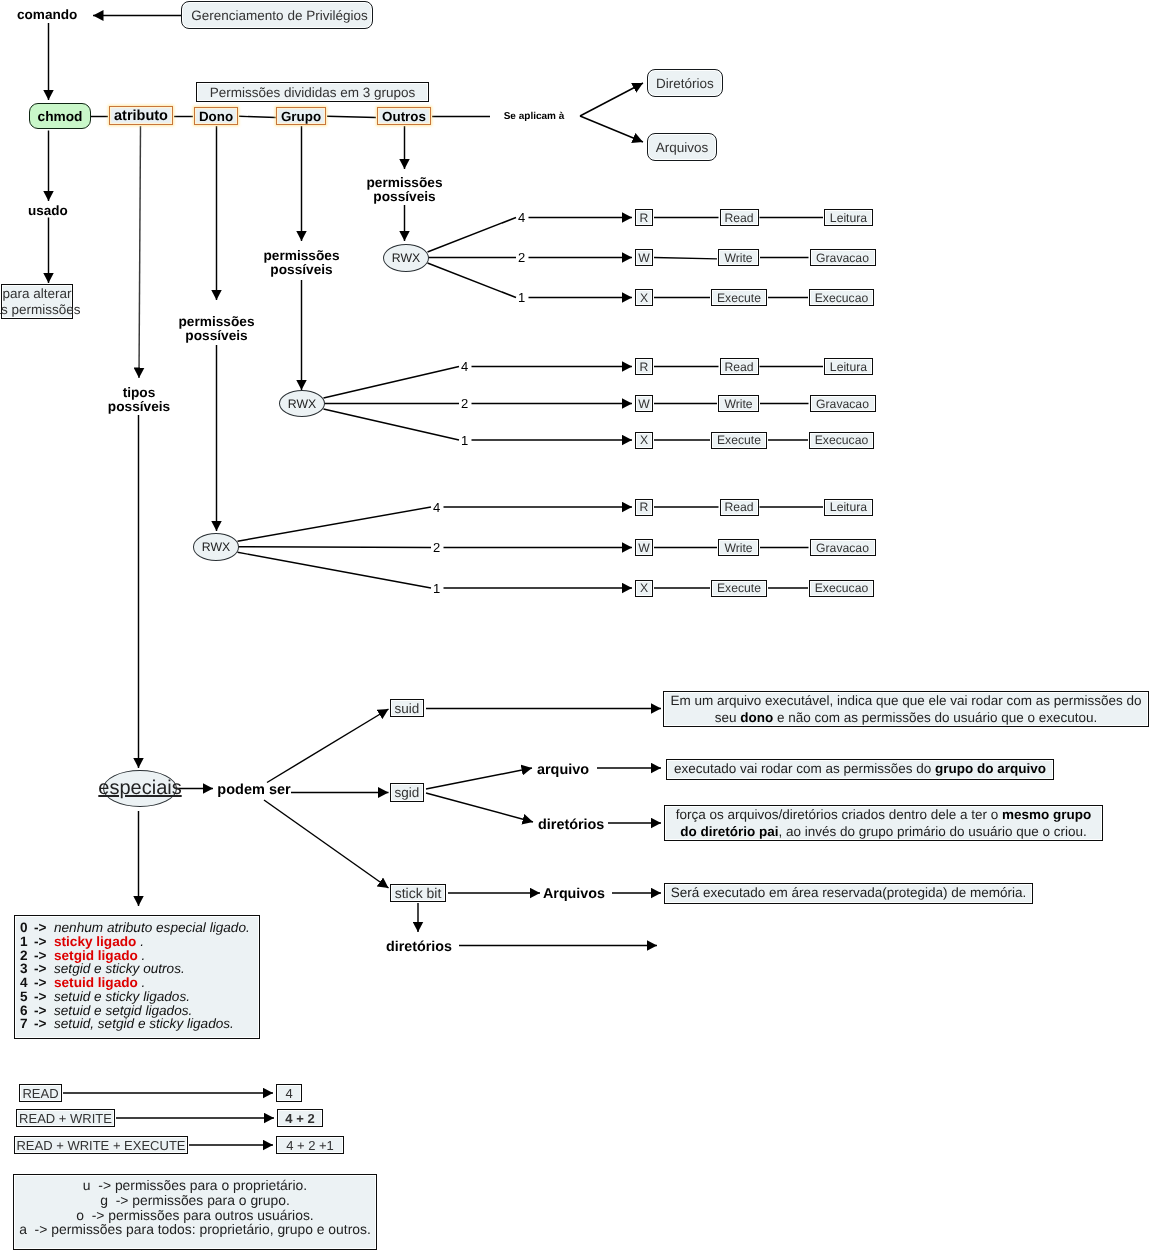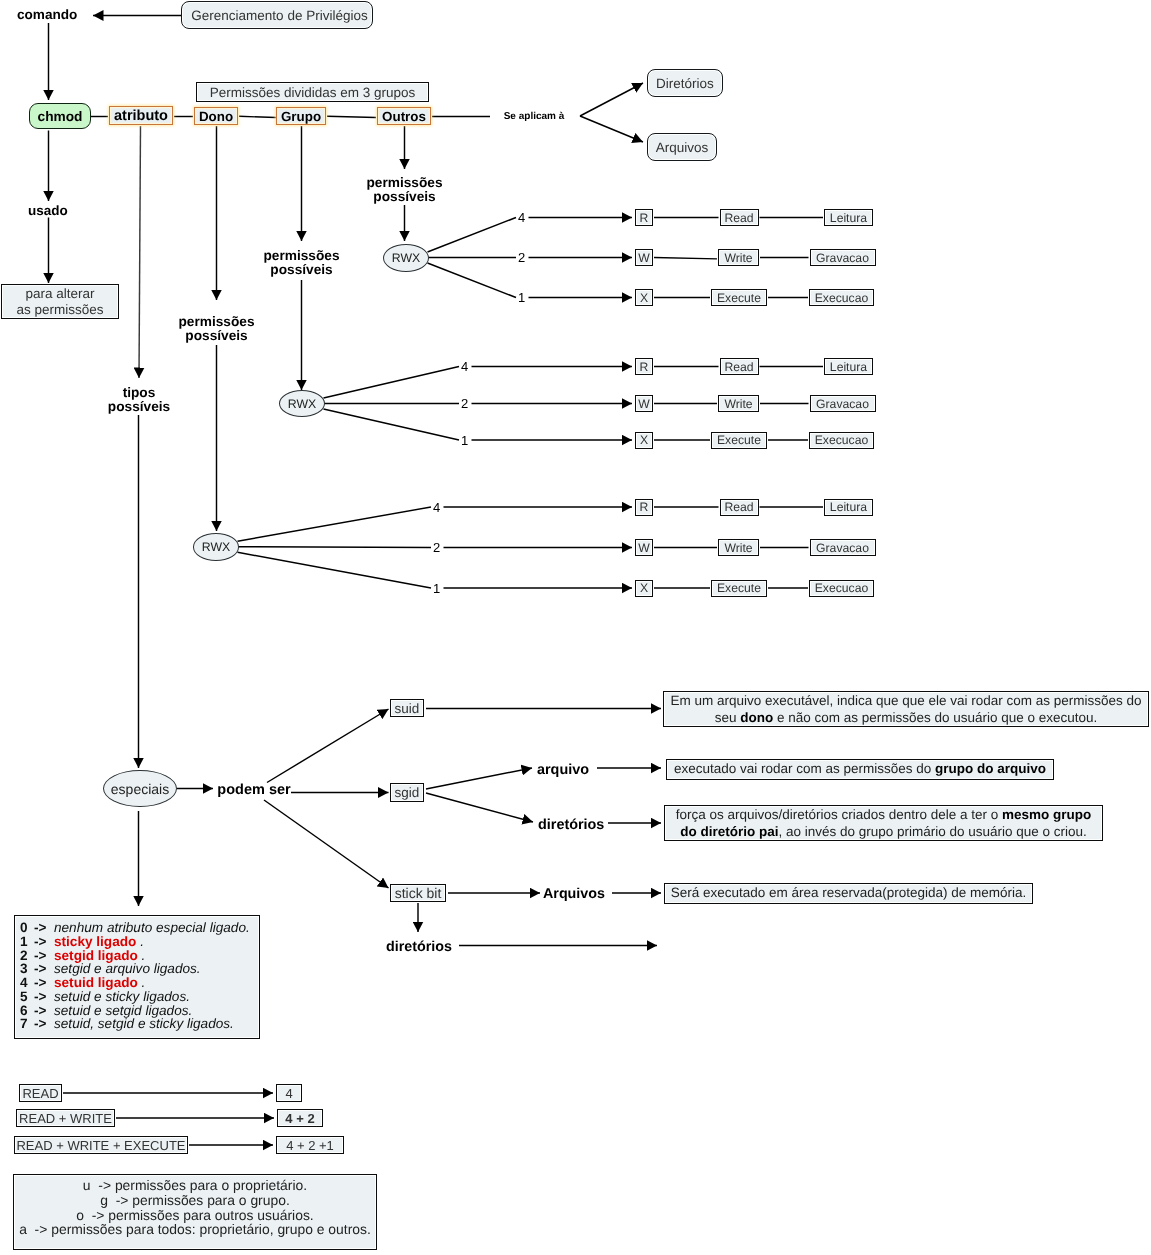--- a/index.html
+++ b/index.html
@@ -138,21 +138,21 @@
   </svg>
 
   <div class="node lbl" style="left:17px;top:7px;width:61px;height:16px;font-size:13.6px;justify-content:flex-start;">comando</div>
 
   <div class="node rbox" style="left:181px;top:1px;width:192px;height:28px;padding-left:5px;box-sizing:border-box;">Gerenciamento de Privilégios</div>
 
   <div class="node gbox" style="left:17px;top:103px;width:62px;height:26px;margin-left:12px;">chmod</div>
 
   <div class="node lbl" style="left:20px;top:204px;width:56px;height:14px;font-size:13.5px;">usado</div>
 
-  <div class="node box" style="left:1px;top:284px;width:118px;height:35px;flex-direction:column;line-height:16px;font-size:13.5px;justify-content:center;">
+  <div class="node box" style="left:1px;top:284px;width:72px;height:35px;flex-direction:column;line-height:16px;font-size:13.5px;justify-content:center;">
     <div>para alterar</div>
     <div>as permissões</div>
   </div>
 
   <div class="node obox" style="left:109px;top:106px;width:64px;height:19px;font-size:14.5px;">atributo</div>
 
   <div class="node box" style="left:196px;top:82px;width:233px;height:20px;font-size:13.5px;">Permissões divididas em 3 grupos</div>
 
   <div class="node obox" style="left:194px;top:107px;width:44px;height:18px;">Dono</div>
   <div class="node obox" style="left:276px;top:107px;width:50px;height:18px;">Grupo</div>
@@ -173,42 +173,42 @@
   </div>
   <div class="node lbl" style="left:168px;top:314px;width:97px;height:29px;flex-direction:column;">
     <div>permissões</div>
     <div>possíveis</div>
   </div>
   <div class="node lbl" style="left:106px;top:385px;width:66px;height:29px;flex-direction:column;">
     <div>tipos</div>
     <div>possíveis</div>
   </div>
 
-  <div class="node ell" style="left:103px;top:770px;width:74px;height:37px;font-size:14px;">especiais</div>
+  <div class="node ell" style="left:103px;top:770px;width:74px;height:37px;font-size:20px;text-decoration:underline;">especiais</div>
   <div class="node lbl" style="left:217px;top:781px;width:74px;height:17px;font-size:14.5px;">podem ser</div>
 
   <div class="node box" style="left:390px;top:699px;width:34px;height:18px;">suid</div>
   <div class="node box" style="left:390px;top:783px;width:34px;height:19px;">sgid</div>
   <div class="node box" style="left:390px;top:884px;width:56px;height:18px;font-size:14px;">stick bit</div>
 
   <div class="node lbl" style="left:537px;top:761px;width:53px;height:17px;font-size:14.4px;justify-content:flex-start;">arquivo</div>
   <div class="node lbl" style="left:538px;top:816px;width:67px;height:17px;font-size:14.4px;justify-content:flex-start;">diretórios</div>
   <div class="node lbl" style="left:543px;top:885px;width:62px;height:17px;font-size:14.3px;justify-content:flex-start;">Arquivos</div>
   <div class="node lbl" style="left:386px;top:938px;width:66px;height:17px;font-size:14.3px;justify-content:flex-start;">diretórios</div>
 
   <div class="node desc" style="left:663px;top:691px;width:486px;height:36px;padding-top:1px;">Em um arquivo executável, indica que que ele vai rodar com as permissões do<br>seu <b>dono</b> e não com as permissões do usuário que o executou.</div>
   <div class="node desc" style="left:666px;top:759px;width:388px;height:21px;line-height:18px;">executado vai rodar com as permissões do <b>grupo do arquivo</b></div>
   <div class="node desc" style="left:664px;top:805px;width:439px;height:36px;padding-top:1px;">força os arquivos/diretórios criados dentro dele a ter o <b>mesmo grupo<br>do diretório pai</b>, ao invés do grupo primário do usuário que o criou.</div>
   <div class="node desc" style="left:664px;top:883px;width:369px;height:21px;line-height:18px;">Será executado em área reservada(protegida) de memória.</div>
 
   <div class="node listbox" style="left:14px;top:915px;width:246px;height:124px;padding:5px 5px 3px 5px;">
       <div class="row"><span class="k">0</span><span class="arrow">-&gt;</span><span class="it">nenhum atributo especial ligado.</span></div>
       <div class="row"><span class="k">1</span><span class="arrow">-&gt;</span><span class="red">sticky ligado</span><span class="it">&nbsp;.</span></div>
       <div class="row"><span class="k">2</span><span class="arrow">-&gt;</span><span class="red">setgid ligado</span><span class="it">&nbsp;.</span></div>
-      <div class="row"><span class="k">3</span><span class="arrow">-&gt;</span><span class="it">setgid e arquivo ligados.</span></div>
+      <div class="row"><span class="k">3</span><span class="arrow">-&gt;</span><span class="it">setgid e sticky outros.</span></div>
       <div class="row"><span class="k">4</span><span class="arrow">-&gt;</span><span class="red">setuid ligado</span><span class="it">&nbsp;.</span></div>
       <div class="row"><span class="k">5</span><span class="arrow">-&gt;</span><span class="it">setuid e sticky ligados.</span></div>
       <div class="row"><span class="k">6</span><span class="arrow">-&gt;</span><span class="it">setuid e setgid ligados.</span></div>
       <div class="row"><span class="k">7</span><span class="arrow">-&gt;</span><span class="it">setuid, setgid e sticky ligados.</span></div>
     </div>
 
   <div class="node" style="left:0;top:0;width:1151px;height:1255px;">
       <div class="node box sum" style="left: 19px; top: 1084px; width: 43px; height: 18px;">READ</div>
       <div class="node box sum" style="left: 276px; top: 1084px; width: 26px; height: 18px;">4</div>
       <div class="node box sum" style="left: 16px; top: 1109px; width: 99px; height: 18px;">READ + WRITE</div>

